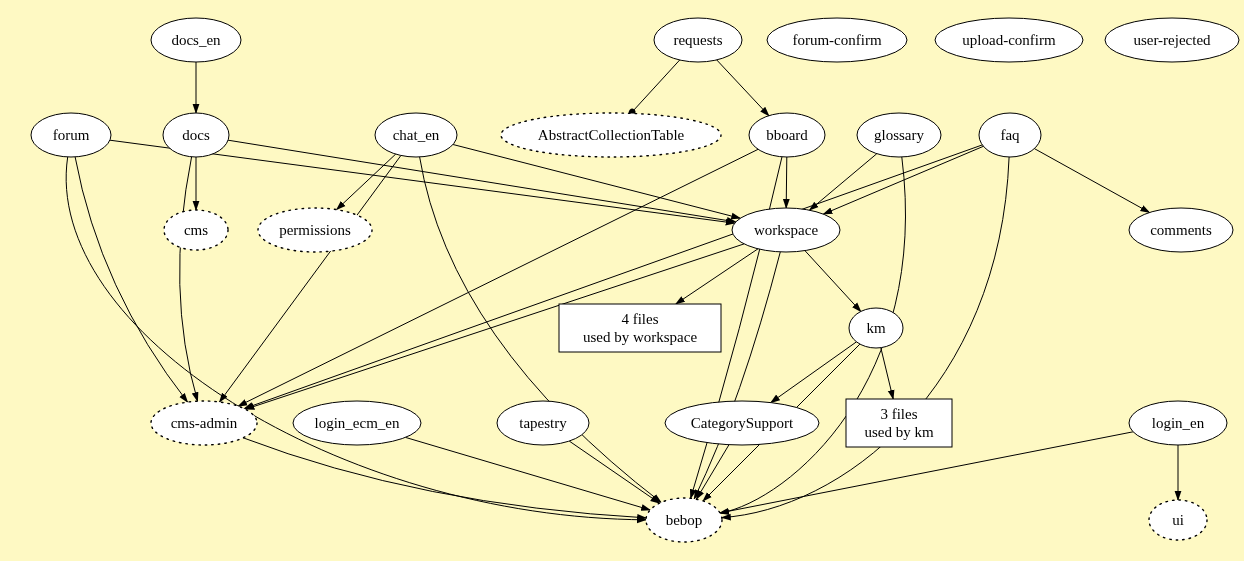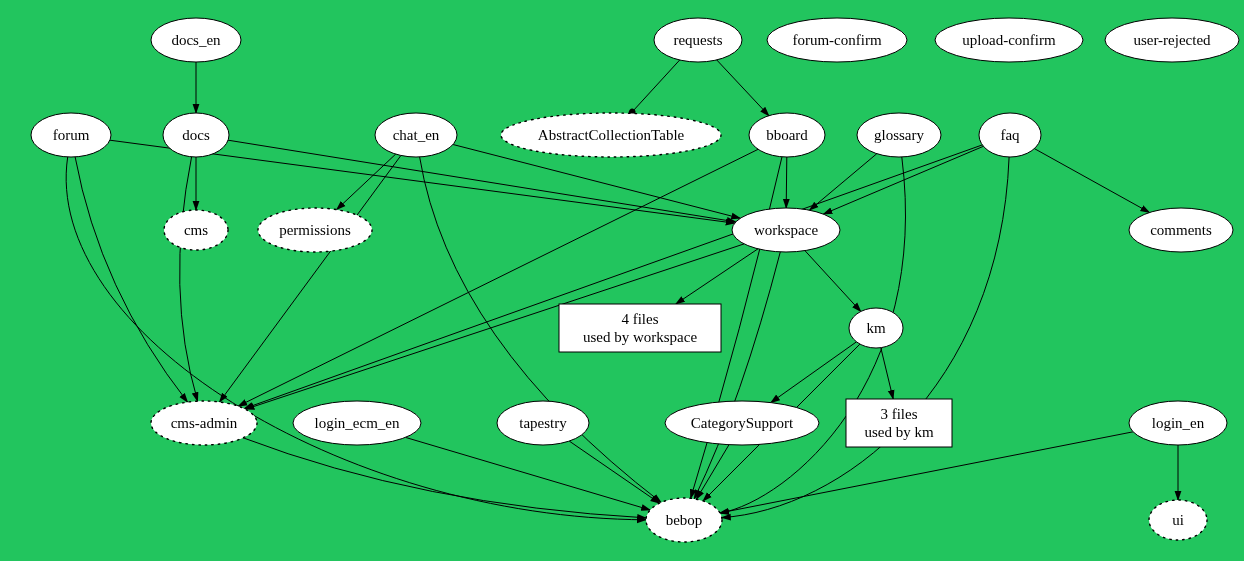--- a/index.html
+++ b/index.html
@@ -4,21 +4,21 @@
 <style>
   html, body {
     margin: 0;
     padding: 0;
     background: #ffffff;
   }
   .diagram-root {
     position: relative;
     width: 1244px;
     height: 561px;
-    background: #22c55e;
+    background: #fef9c3;
     overflow: hidden;
   }
   svg {
     display: block;
   }
   .edge-path {
     fill: none;
     stroke-width: 1;
   }
   .node-label {

